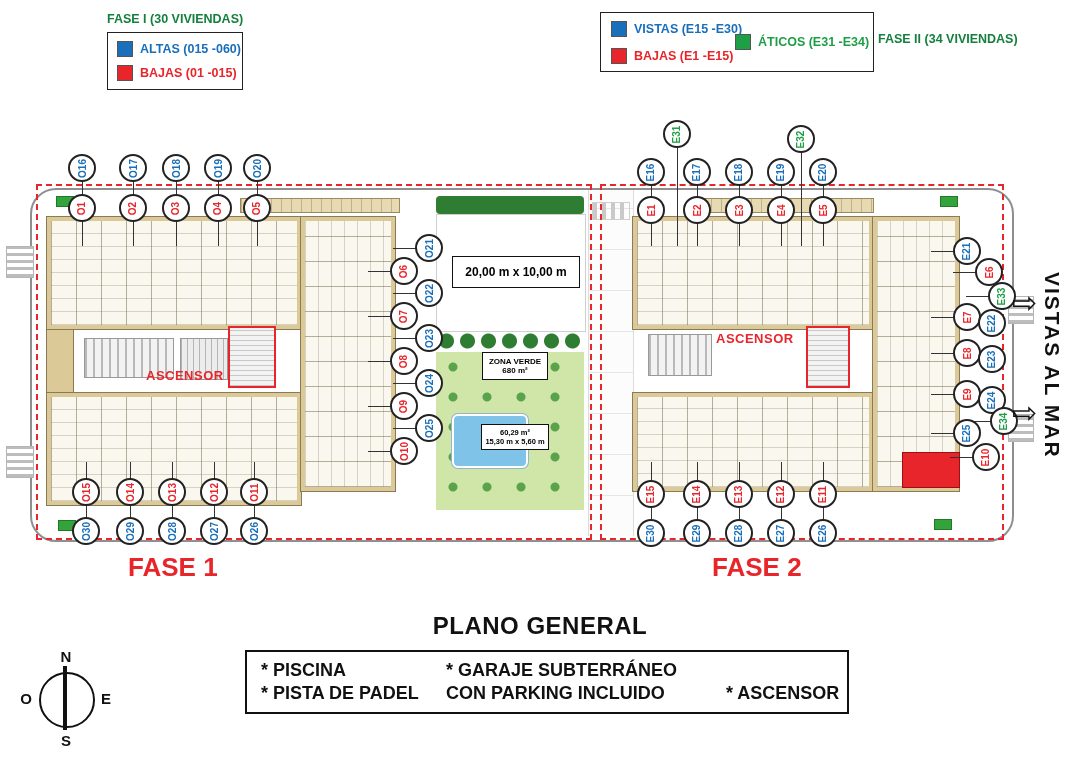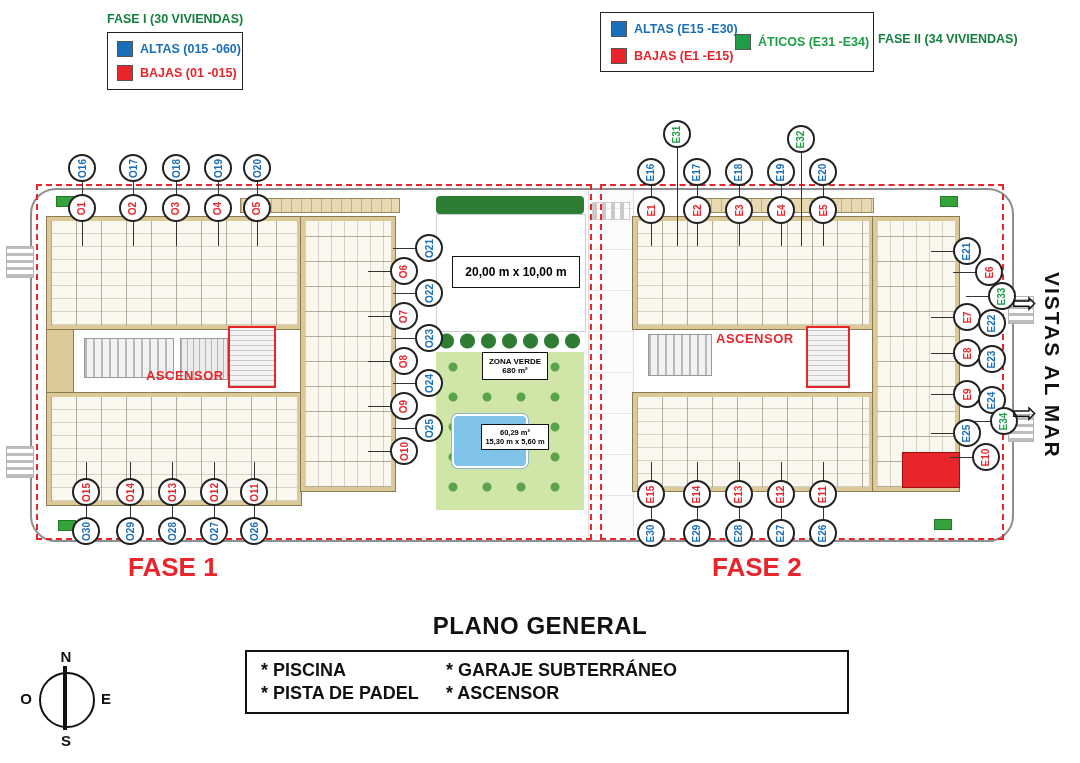--- a/index.html
+++ b/index.html
@@ -81,21 +81,21 @@
     </div>
     <div class="legend-row">
       <span class="swatch" style="background: rgb(232, 37, 42);"></span>
       <span class="legend-label c-red">BAJAS (01 -015)</span>
     </div>
   </div>
 
   <div class="legend-box" style="left:600px;top:12px;width:272px;height:58px;">
     <div class="legend-row abs" style="left:10px;top:8px;">
       <span class="swatch" style="background: rgb(26, 111, 186);"></span>
-      <span class="legend-label c-blue">ALTAS (E15 -E30)</span>
+      <span class="legend-label c-blue">VISTAS (E15 -E30)</span>
     </div>
     <div class="legend-row abs" style="left:134px;top:21px;">
       <span class="swatch" style="background: rgb(30, 158, 69);"></span>
       <span class="legend-label c-green">ÁTICOS (E31 -E34)</span>
     </div>
     <div class="legend-row abs" style="left:10px;top:35px;">
       <span class="swatch" style="background: rgb(232, 37, 42);"></span>
       <span class="legend-label c-red">BAJAS (E1 -E15)</span>
     </div>
   </div>
@@ -435,20 +435,21 @@
 
   <div class="page-title">PLANO GENERAL</div>
   <div class="amenities-box">
     <div class="am-row">
       <span>* PISCINA</span>
       <span>* GARAJE SUBTERRÁNEO</span>
       <span></span>
     </div>
     <div class="am-row">
       <span>* PISTA DE PADEL</span>
+      <span>CON PARKING INCLUIDO</span>
       <span>* ASCENSOR</span>
     </div>
   </div>
 
   <div class="compass-letter" style="left:56px;top:648px;">N</div>
   <div class="compass-circle"></div>
   <div class="compass-needle"></div>
   <div class="compass-letter" style="left:16px;top:690px;">O</div>
   <div class="compass-letter" style="left:96px;top:690px;">E</div>
   <div class="compass-letter" style="left:56px;top:732px;">S</div>

